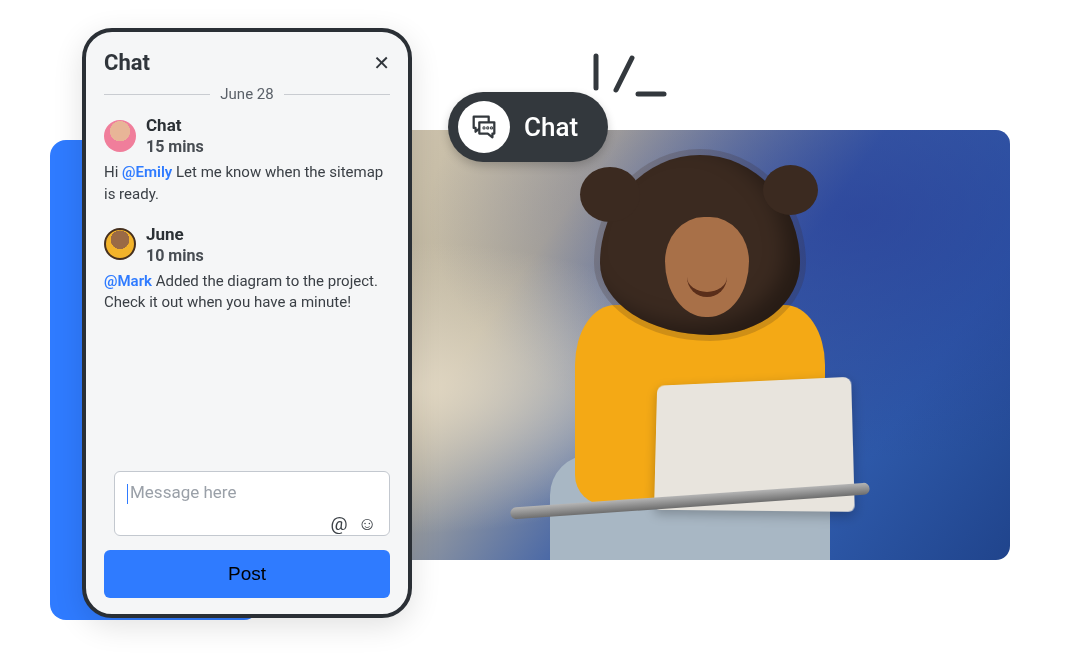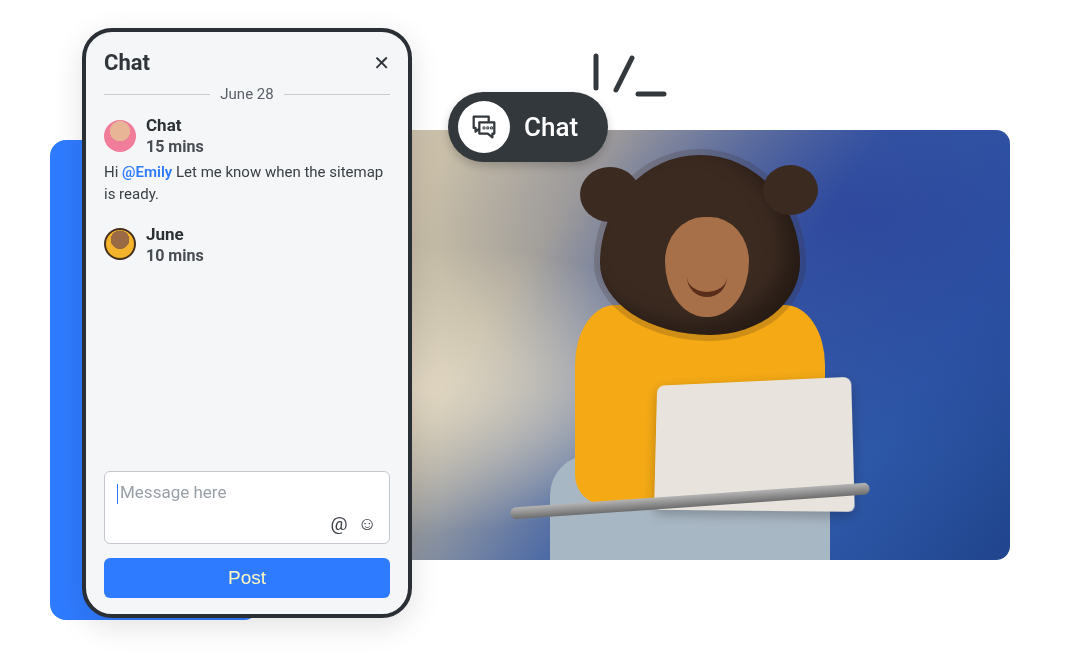--- a/index.html
+++ b/index.html
@@ -182,44 +182,45 @@
     .av2 { background: radial-gradient(circle at 50% 35%, #9a6a45 0 40%, #f3b32a 41% 100%); border: 2px solid #46301f; }
     .author { font-weight: 700; color: #2b3035; font-size: 17px; }
     .time { font-size: 16px; font-weight: 700; color: #474c52; margin-top: 2px; }
     .msg-body { font-size: 15px; color: #3b4046; line-height: 1.45; }
     .mention { color: #2f7bff; font-weight: 600; }
     .input-wrap {
       margin-top: auto;
       border: 1px solid #c3c8cf;
       border-radius: 6px;
       background: #fff;
-      padding: 10px 12px 8px;
+      padding: 10px 12px 0;
+      margin-left: 10px;
     }
     .input-row { position: relative; }
     .placeholder { color: #9aa0a8; font-size: 17px; }
     .caret {
       display: inline-block;
       width: 1px; height: 20px;
       background: #2f7bff;
       vertical-align: middle;
       margin-right: 2px;
     }
     .input-icons {
       display: flex; justify-content: flex-end; gap: 10px;
       margin-top: 8px; color: #3c4147; font-size: 19px;
     }
     .post-btn {
       margin-top: 14px;
       background: #2f7bff;
-      color: #fef9c3;
+      color: #000000;
       font-size: 19px;
       font-weight: 500;
       border: none;
       border-radius: 6px;
-      height: 40px;
+      height: 48px;
       cursor: pointer;
     }
 
     
     .chat-pill {
       position: absolute;
       left: 448px;
       top: 92px;
       height: 70px;
       display: flex;
@@ -286,20 +287,23 @@
   </div>
 
   <div class="msg">
     <div class="msg-head">
       <div class="avatar av2"></div>
       <div>
         <div class="author">June</div>
         <div class="time">10 mins</div>
       </div>
     </div>
+    <div class="msg-body">
+      <span></span><span class="mention">@Mark</span><span> Added the diagram to the project. Check it out when you have a minute!</span>
+    </div>
   </div>
 
   <div class="input-wrap">
     <div class="input-row">
       <span class="caret"></span><span class="placeholder">Message here</span>
     </div>
     <div class="input-icons">
       <span>@</span>
       <span>☺</span>
     </div>

